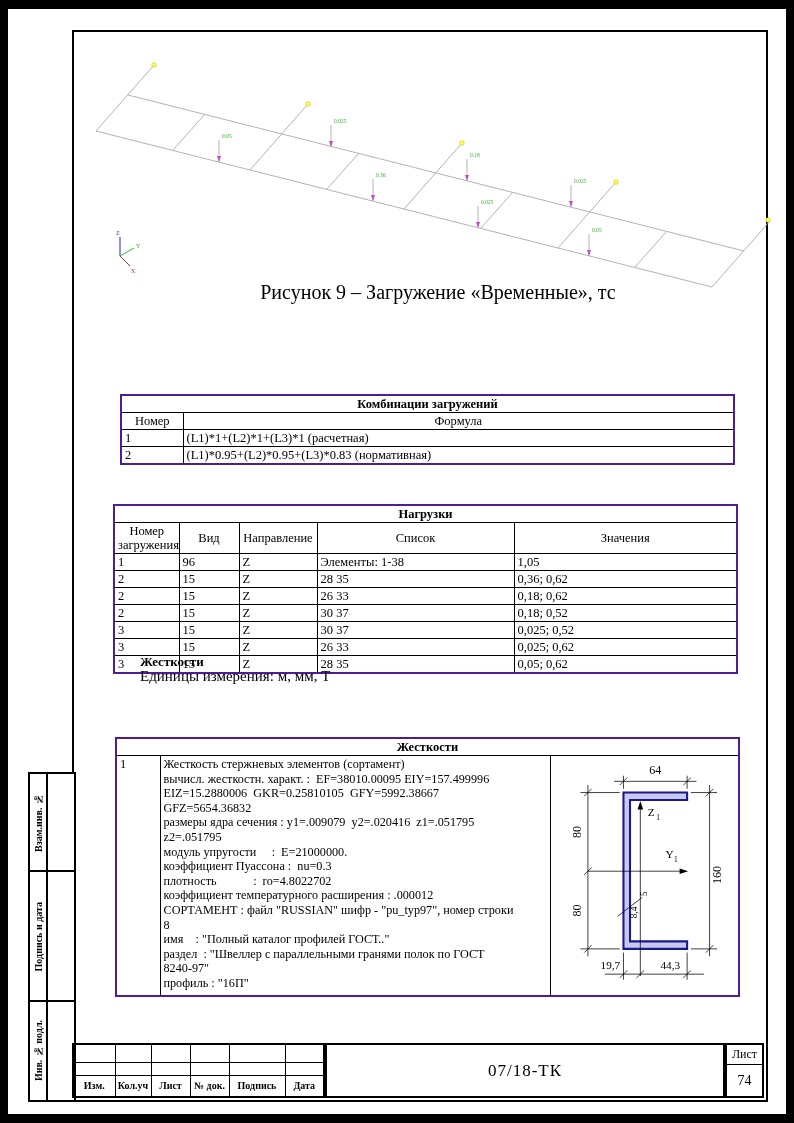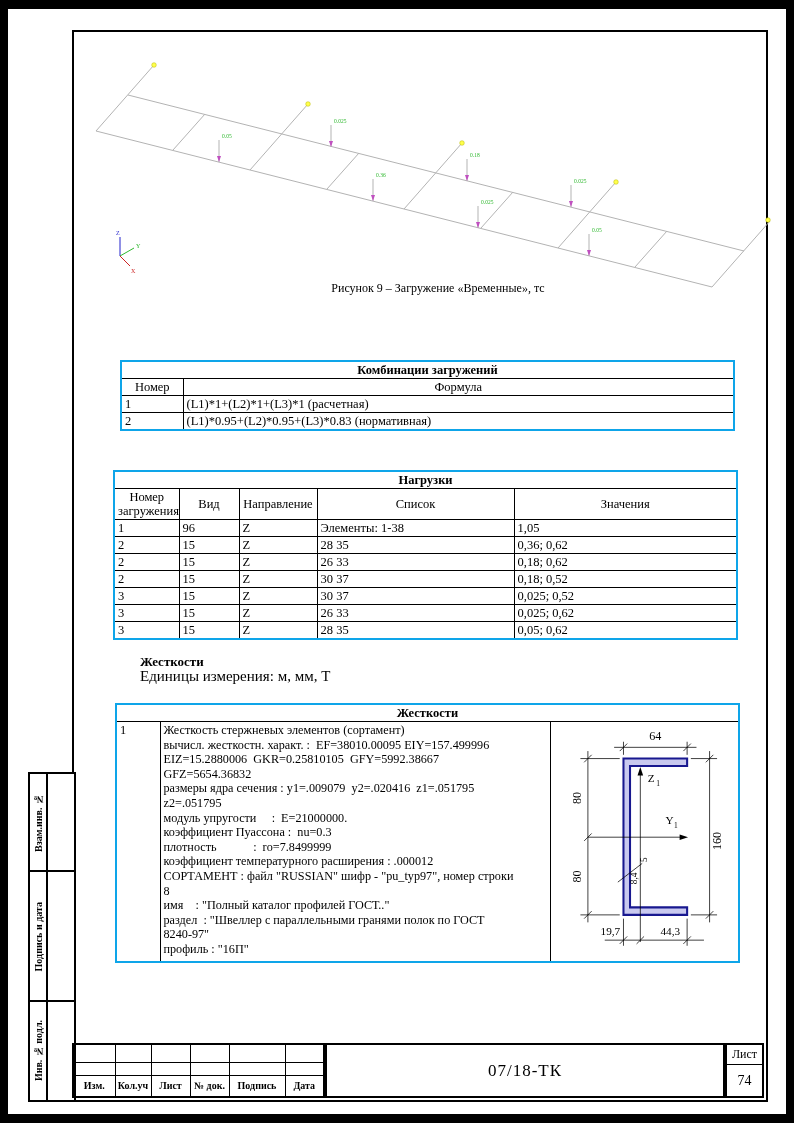--- a/index.html
+++ b/index.html
@@ -3,28 +3,28 @@
 <meta charset="utf-8">
 <style>
   html,body{margin:0;padding:0;background:#555;}
   .page{position:relative;width:794px;height:1123px;background:#000;font-family:"Liberation Serif","DejaVu Serif",serif;color:#000;}
   .sheet{position:absolute;left:8px;top:9px;width:778px;height:1105px;background:#fff;overflow:hidden;}
   .abs{position:absolute;}
   .frame{border:2px solid #000;}
   
   table.doc{border-collapse:collapse;table-layout:fixed;background:#fff;}
   table.doc th,table.doc td{border:1px solid #000;font-size:12.5px;line-height:14px;padding:1px 3px;overflow:hidden;white-space:nowrap;}
-  table.doc{border:2px solid #0ea5e9;}
+  table.doc{border:2px solid #4c1d95;margin-top:34px;}
   .tbl-title{font-weight:bold;font-size:15.5px;text-align:center;padding:2px 0;}
   .hdr{font-weight:normal;text-align:center;white-space:normal !important;}
   td.num{text-align:left;}
   
   .pre-lines div{font-size:12.2px;line-height:14.6px;white-space:pre-wrap;}
   
-  .caption{font-size:12px;text-align:center;}
+  .caption{font-size:20px;text-align:center;}
   
   .note-h{font-weight:bold;font-size:13px;line-height:15px;}
   .note-l{font-size:15px;line-height:15px;}
   
   .side-box{position:absolute;left:20px;width:44px;border:2px solid #000;background:#fff;display:flex;}
   .side-label{width:16px;border-right:2px solid #000;display:flex;align-items:center;justify-content:center;}
   .side-label span{writing-mode:vertical-rl;transform:rotate(180deg);font-weight:bold;font-size:10px;white-space:nowrap;}
   
   .stamp td,.stamp th{border:1.5px solid #000;font-size:10px;font-weight:bold;text-align:center;padding:0;}
   .stamp{border-collapse:collapse;border:2px solid #000;table-layout:fixed;}
@@ -226,21 +226,21 @@
           <td style="vertical-align:top;white-space:normal;">
             <div class="pre-lines">
                 <div>Жесткость стержневых элементов (сортамент)</div>
                 <div>вычисл. жесткостн. характ. :  EF=38010.00095 EIY=157.499996</div>
                 <div>EIZ=15.2880006  GKR=0.25810105  GFY=5992.38667</div>
                 <div>GFZ=5654.36832</div>
                 <div>размеры ядра сечения : y1=.009079  y2=.020416  z1=.051795</div>
                 <div>z2=.051795</div>
                 <div>модуль упругости     :  E=21000000.</div>
                 <div>коэффициент Пуассона :  nu=0.3</div>
-                <div>плотность            :  ro=7.8499999</div>
+                <div>плотность            :  ro=4.8022702</div>
                 <div>коэффициент температурного расширения : .000012</div>
                 <div>СОРТАМЕНТ : файл "RUSSIAN" шифр - "pu_typ97", номер строки</div>
                 <div>8</div>
                 <div>имя    : "Полный каталог профилей ГОСТ.."</div>
                 <div>раздел  : "Швеллер с параллельными гранями полок по ГОСТ</div>
                 <div>8240-97"</div>
                 <div>профиль : "16П"</div>
               </div>
           </td>
           <td style="vertical-align:top;text-align:center;">

